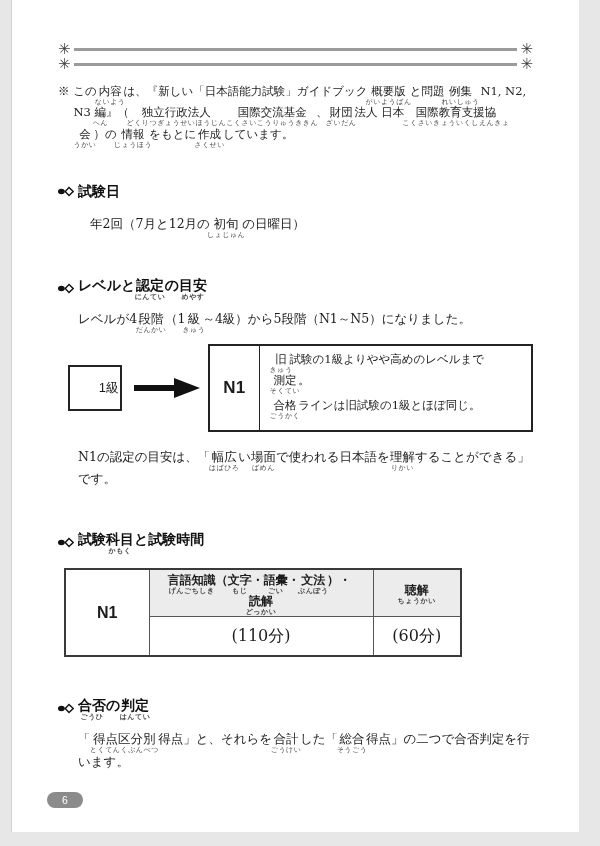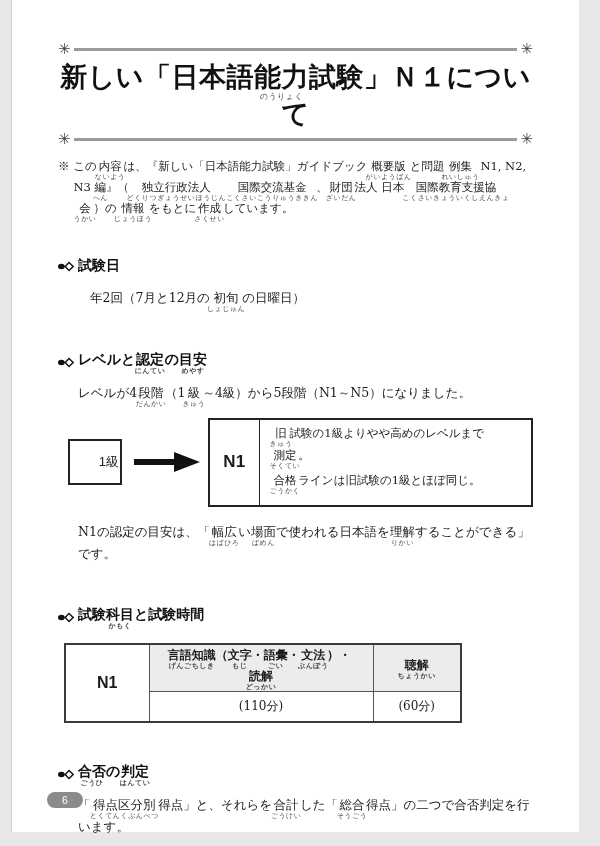--- a/index.html
+++ b/index.html
@@ -55,21 +55,21 @@
   .s2-statement { margin:14px 0 0 20px; font-size:12.5px; line-height:1.8; }
 
   .s3 { margin-top:40px; }
   table { border-collapse:collapse; }
   .t1 { margin:14px 0 0 6px; border:2px solid #3a3a3a; }
   .t1 th, .t1 td { border:1px solid #555; text-align:center; vertical-align:middle; }
   .t1 th { background:#ececec; font-family:"Liberation Sans",sans-serif; font-weight:600;
            font-size:12px; height:32px; padding:2px 10px 0 10px; }
   .t1 .lvl { width:84px; background:#fff; font-family:"Liberation Sans",sans-serif;
              font-weight:bold; font-size:16px; }
-  .t1 td.time { font-size:12px; height:31px; padding:0 6px; }
+  .t1 td.time { font-size:16px; height:40px; padding:0 6px; }
   .t1 .c-lang { width:224px; } .t1 .c-listen { width:88px; }
 
   .s4 { margin-top:40px; }
   .s4-para { margin:8px 0 0 20px; font-size:12.5px; line-height:1.78; color:#1c1c1c; }
 
   
   .page-pill { position:absolute; left:35px; bottom:24px; width:36px; height:16px;
                background:#8b8b8b; border-radius:8px; color:#fff; text-align:center;
                font-family:"Liberation Sans",sans-serif; font-size:10.5px; line-height:16px; }
 </style>
@@ -78,21 +78,20 @@
 
 <div class="scan">
   <div class="page">
 
     <header class="title-block">
       <div class="rule">
         <span class="ast">✳</span>
         <span class="hr"></span>
         <span class="ast">✳</span>
       </div>
-      <h1 class="title">新しい「日本語<ruby>能力<rt>のうりょく</rt></ruby>試験」Ｎ１について</h1>
       <div class="rule">
         <span class="ast">✳</span>
         <span class="hr"></span>
         <span class="ast">✳</span>
       </div>
     </header>
 
     <p class="intro">※ この<ruby>内容<rt>ないよう</rt></ruby>は、『新しい「日本語能力試験」ガイドブック<ruby>概要版<rt>がいようばん</rt></ruby>と問題<ruby>例集<rt>れいしゅう</rt></ruby> N1, N2, N3 <ruby>編<rt>へん</rt></ruby>』（<ruby>独立行政法人<rt>どくりつぎょうせいほうじん</rt></ruby> <ruby>国際交流基金<rt>こくさいこうりゅうききん</rt></ruby>、<ruby>財団<rt>ざいだん</rt></ruby>法人 日本<ruby>国際教育支援協会<rt>こくさいきょういくしえんきょうかい</rt></ruby>）の<ruby>情報<rt>じょうほう</rt></ruby>をもとに<ruby>作成<rt>さくせい</rt></ruby>しています。</p>
 
     <section class="s1">

